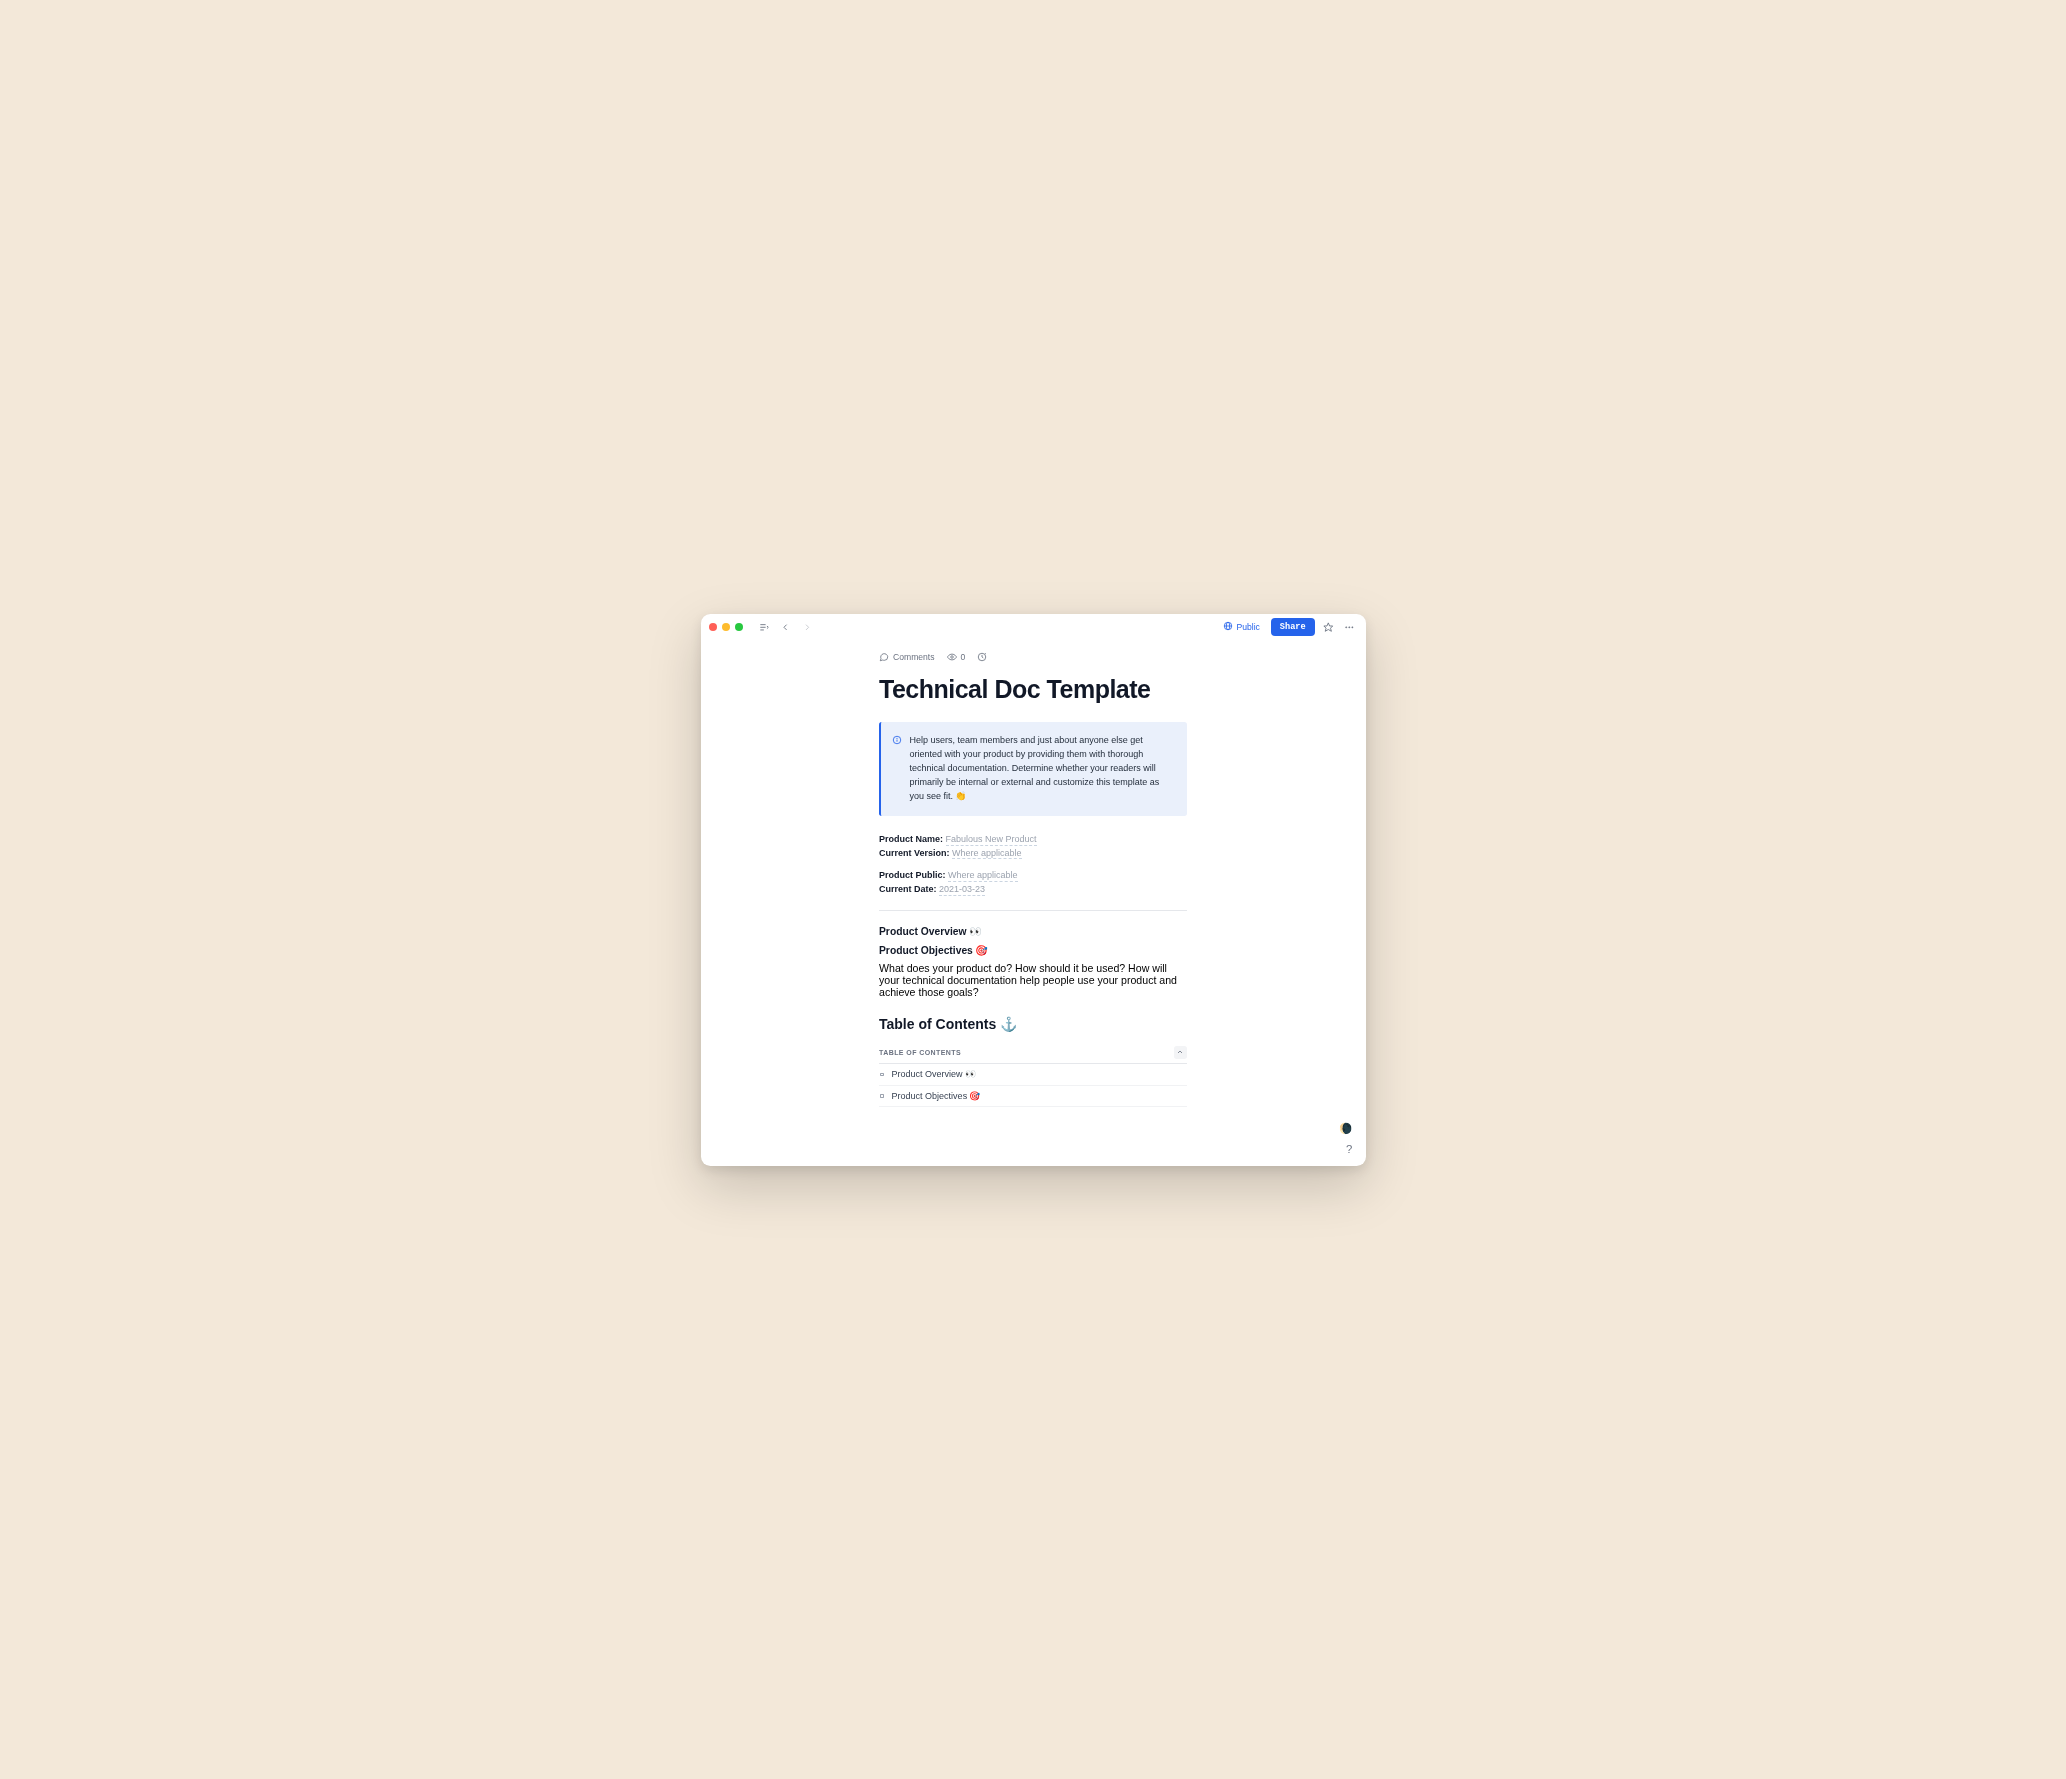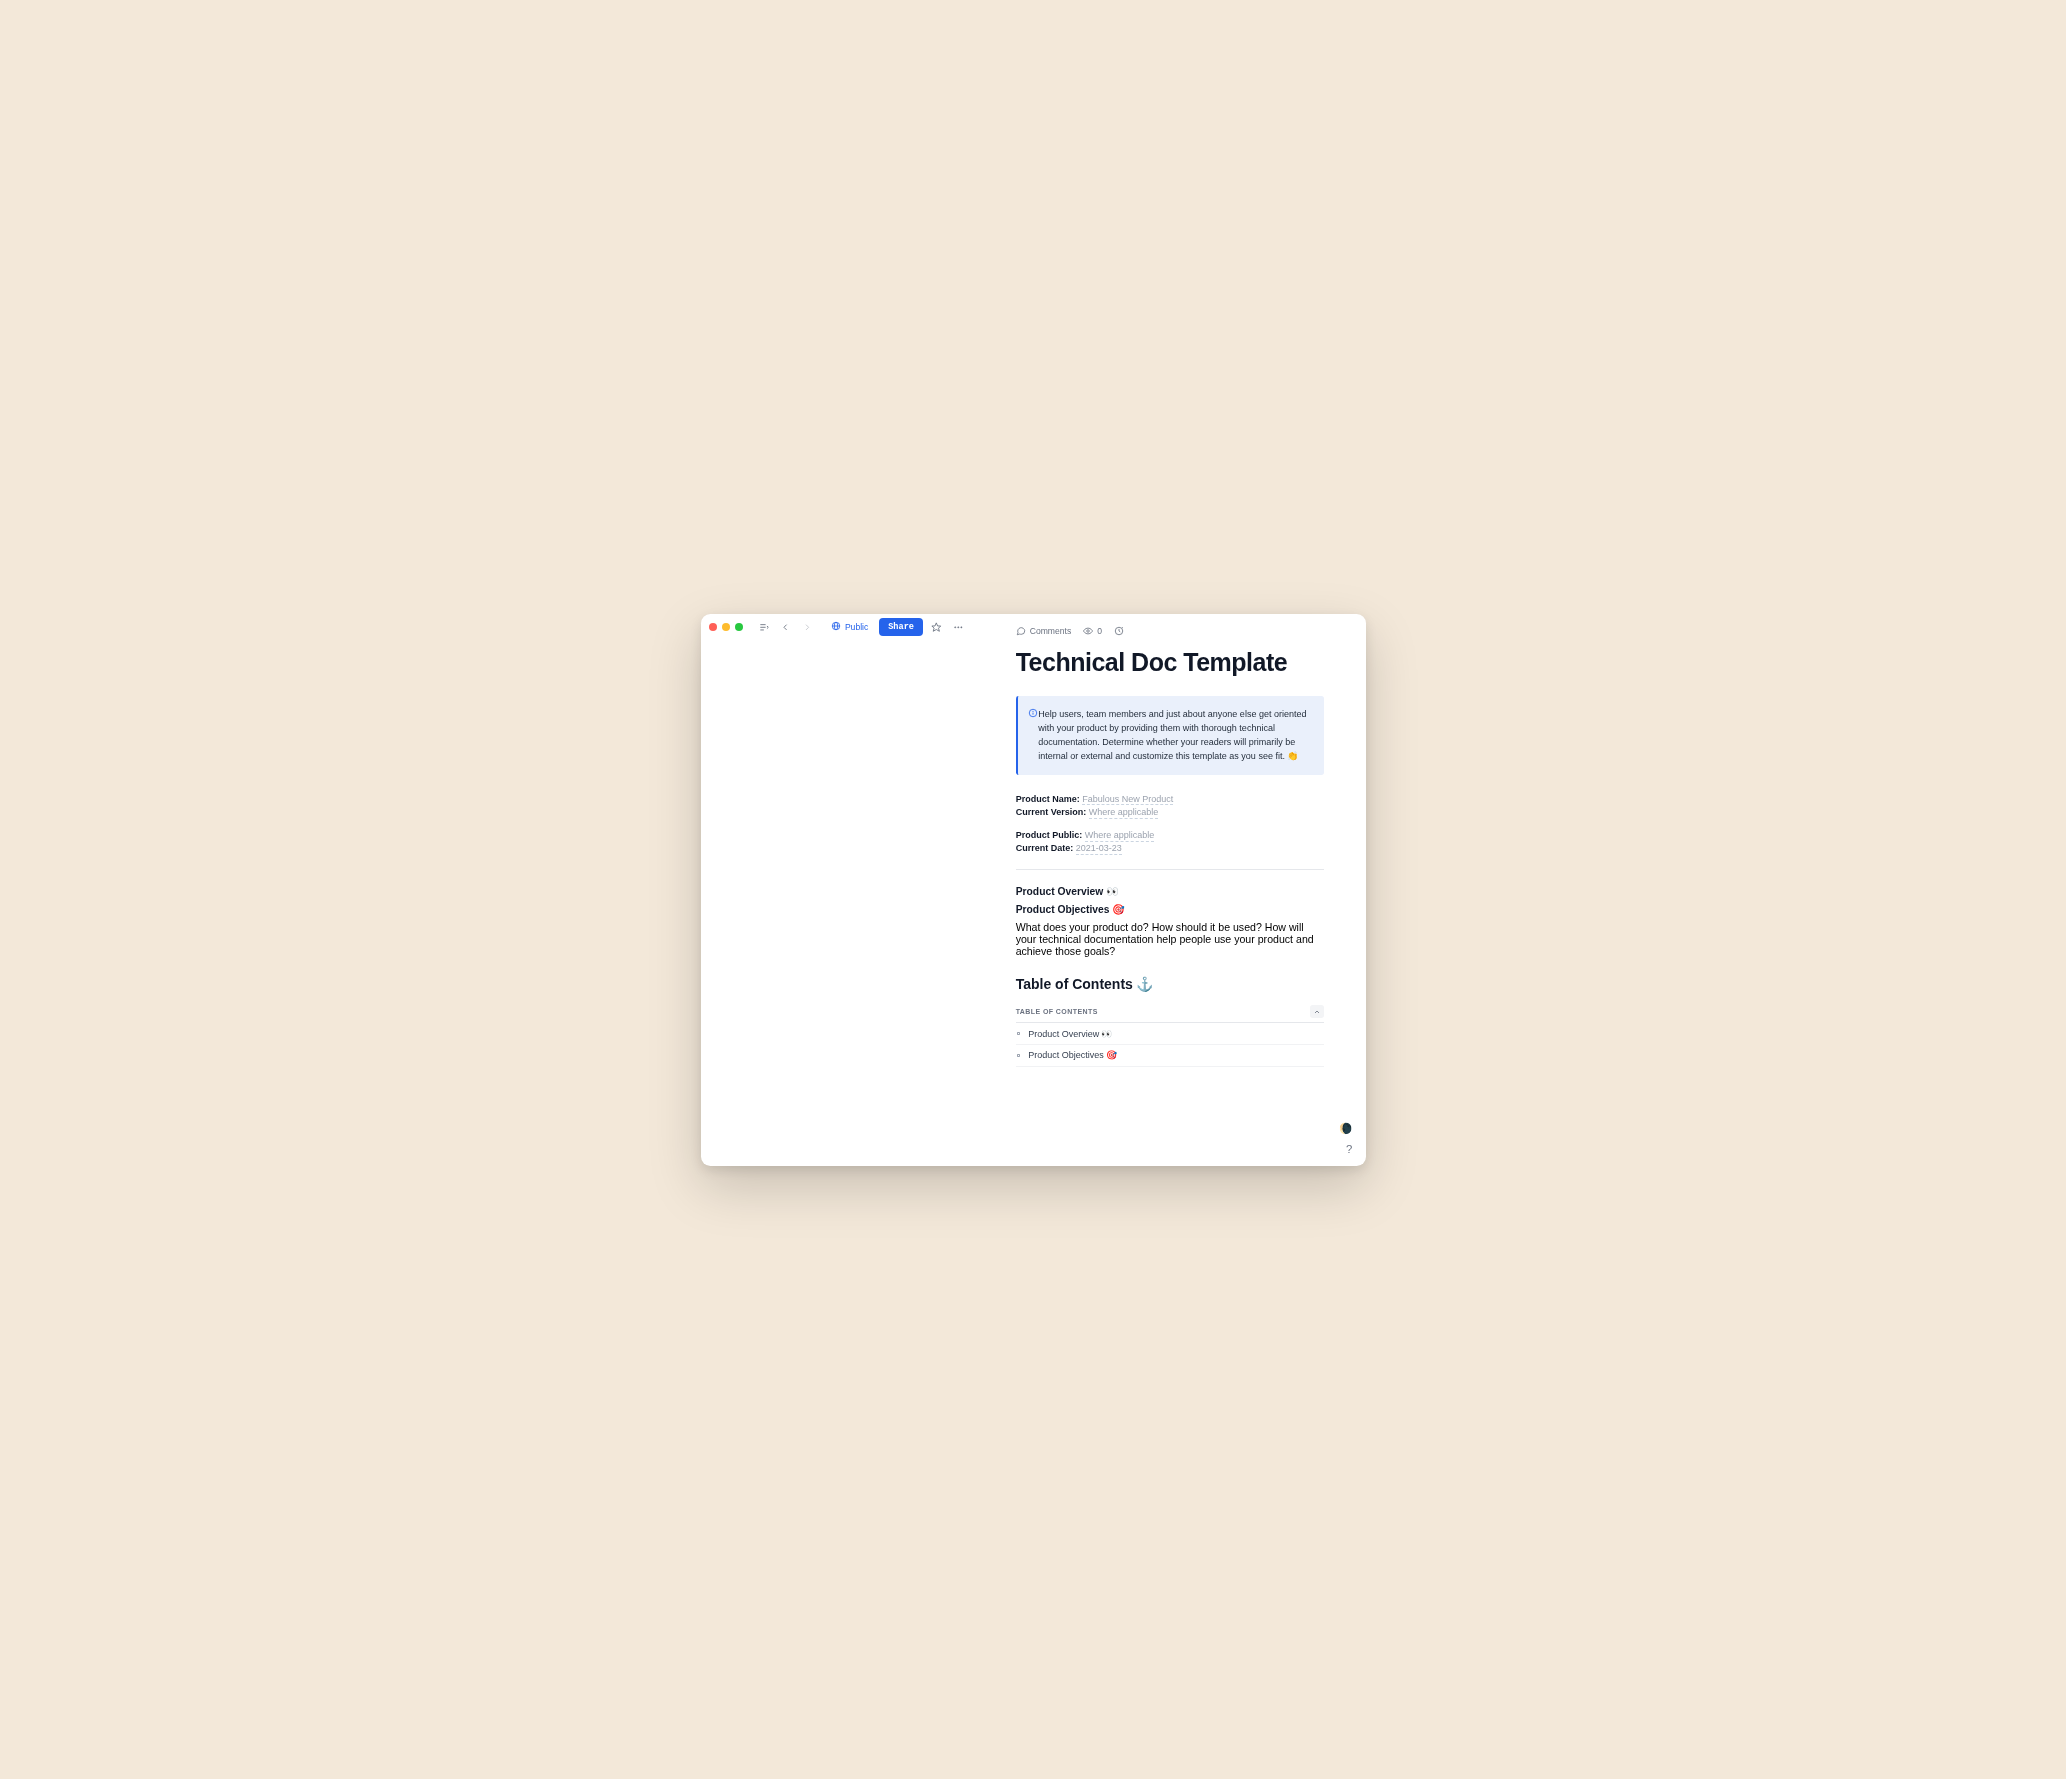--- a/index.html
+++ b/index.html
@@ -12,20 +12,21 @@
     justify-content: center;
     padding: 40px 26.6px;
   }
   .window {
     width: 665px;
     height: 552px;
     background: #fff;
     border-radius: 9.3px;
     box-shadow: 0 20px 53px rgba(0,0,0,0.18), 0 4px 12px rgba(0,0,0,0.10);
     display: flex;
+    flex-direction: column;
     overflow: hidden;
     position: relative;
   }
   
   .toolbar {
     height: 26.6px;
     display: flex;
     align-items: center;
     padding: 0 8px;
     gap: 5.3px;
@@ -85,20 +86,21 @@
   .meta-row svg { width: 10px; height: 10px; stroke: currentColor; }
   h1.title {
     font-size: 25px;
     font-weight: 800;
     letter-spacing: -0.02em;
     color: #111827;
     margin-bottom: 18.6px;
   }
   .callout {
     display: flex;
+    gap: 8px;
     background: #eaf0fb;
     border-left: 2px solid #2563eb;
     border-radius: 2.7px;
     padding: 12px 14.6px 12px 10.6px;
     font-size: 9px;
     line-height: 1.55;
     color: #1f2937;
     margin-bottom: 17.3px;
   }
   .callout .info-icon { color: #2563eb; flex-shrink: 0; margin-top: 0.7px; }

